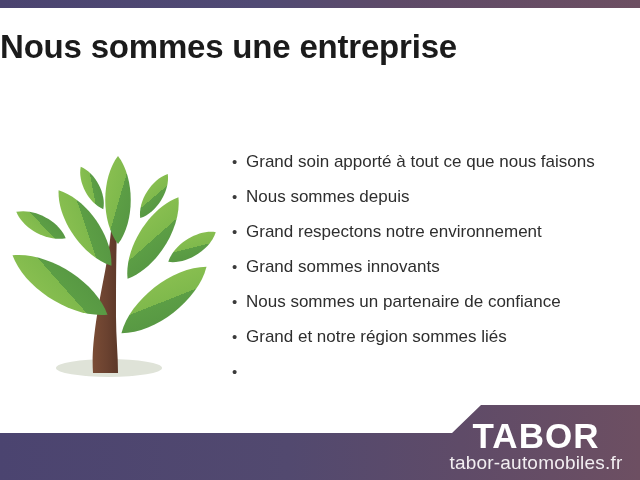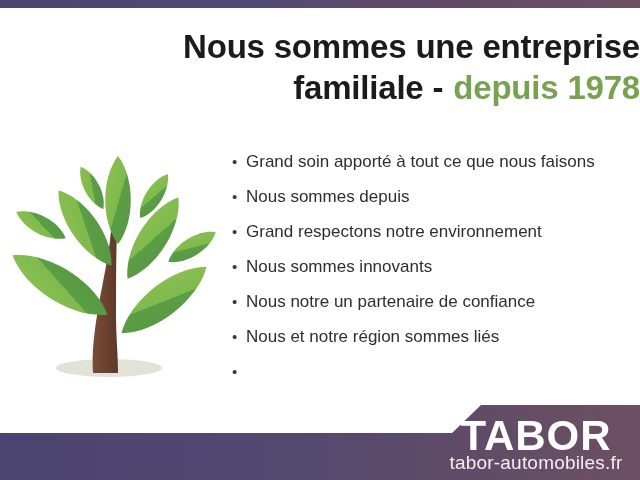--- a/index.html
+++ b/index.html
@@ -30,21 +30,21 @@
     height: 8px;
     background: linear-gradient(90deg, #4b4470 0%, #504a74 40%, #5e4a68 62%, #6d4f62 100%);
   }
 
   
   .headline {
     position: absolute;
     left: 0;
     top: 26px;
     width: 640px;
-    text-align: right;
+    text-align: left;
     font-size: 33px;
     line-height: 41px;
     font-weight: bold;
     color: #1b1b1b;
     letter-spacing: -0.2px;
   }
   .headline .line {
     display: block;
     white-space: nowrap;
   }
@@ -102,21 +102,21 @@
   .footer-logo {
     position: absolute;
     right: 14px;
     bottom: 8px;
     width: 180px;
     text-align: center;
     pointer-events: none;
   }
   .logo-word {
     display: block;
-    font-size: 42px;
+    font-size: 35px;
     line-height: 36px;
     font-weight: bold;
     color: #ffffff;
     letter-spacing: 1px;
   }
   .logo-url {
     display: block;
     font-size: 19px;
     line-height: 18px;
     color: #f2eef1;
@@ -125,23 +125,20 @@
 </style>
 </head>
 <body>
 
 <div id="slide">
 
   <div class="top-band"></div>
 
   <div class="headline">
     <span class="line">Nous sommes une entreprise</span>
-    <span class="line">
-      <span>familiale -</span><span class="gap"></span><span class="accent">depuis 1978</span>
-    </span>
   </div>
 
   <div class="tree">
     <svg width="205" height="235" viewBox="0 0 205 235" xmlns="http://www.w3.org/2000/svg">
       <defs>
         <linearGradient id="lg" x1="0%" y1="0%" x2="100%" y2="100%">
           <stop offset="0%" stop-color="#8cc152"></stop>
           <stop offset="52%" stop-color="#7fb94c"></stop>
           <stop offset="52%" stop-color="#5c9e45"></stop>
           <stop offset="100%" stop-color="#559542"></stop>
@@ -207,29 +204,29 @@
     <div class="bullet-row">
       <span class="bullet-dot">•</span>
       <span class="bullet-text">Nous sommes depuis</span>
     </div>
     <div class="bullet-row">
       <span class="bullet-dot">•</span>
       <span class="bullet-text">Grand respectons notre environnement</span>
     </div>
     <div class="bullet-row">
       <span class="bullet-dot">•</span>
-      <span class="bullet-text">Nous sommes innovants</span>
-    </div>
-    <div class="bullet-row">
-      <span class="bullet-dot">•</span>
-      <span class="bullet-text">Nous notre un partenaire de confiance</span>
-    </div>
-    <div class="bullet-row">
-      <span class="bullet-dot">•</span>
-      <span class="bullet-text">Nous et notre région sommes liés</span>
+      <span class="bullet-text">Grand sommes innovants</span>
+    </div>
+    <div class="bullet-row">
+      <span class="bullet-dot">•</span>
+      <span class="bullet-text">Nous sommes un partenaire de confiance</span>
+    </div>
+    <div class="bullet-row">
+      <span class="bullet-dot">•</span>
+      <span class="bullet-text">Grand et notre région sommes liés</span>
     </div>
     <div class="bullet-row">
       <span class="bullet-dot">•</span>
     </div>
   </div>
 
   <div class="footer">
     <svg width="640" height="82" viewBox="0 0 640 82" xmlns="http://www.w3.org/2000/svg">
       <defs>
         <linearGradient id="fg" x1="0%" y1="0%" x2="100%" y2="0%">

